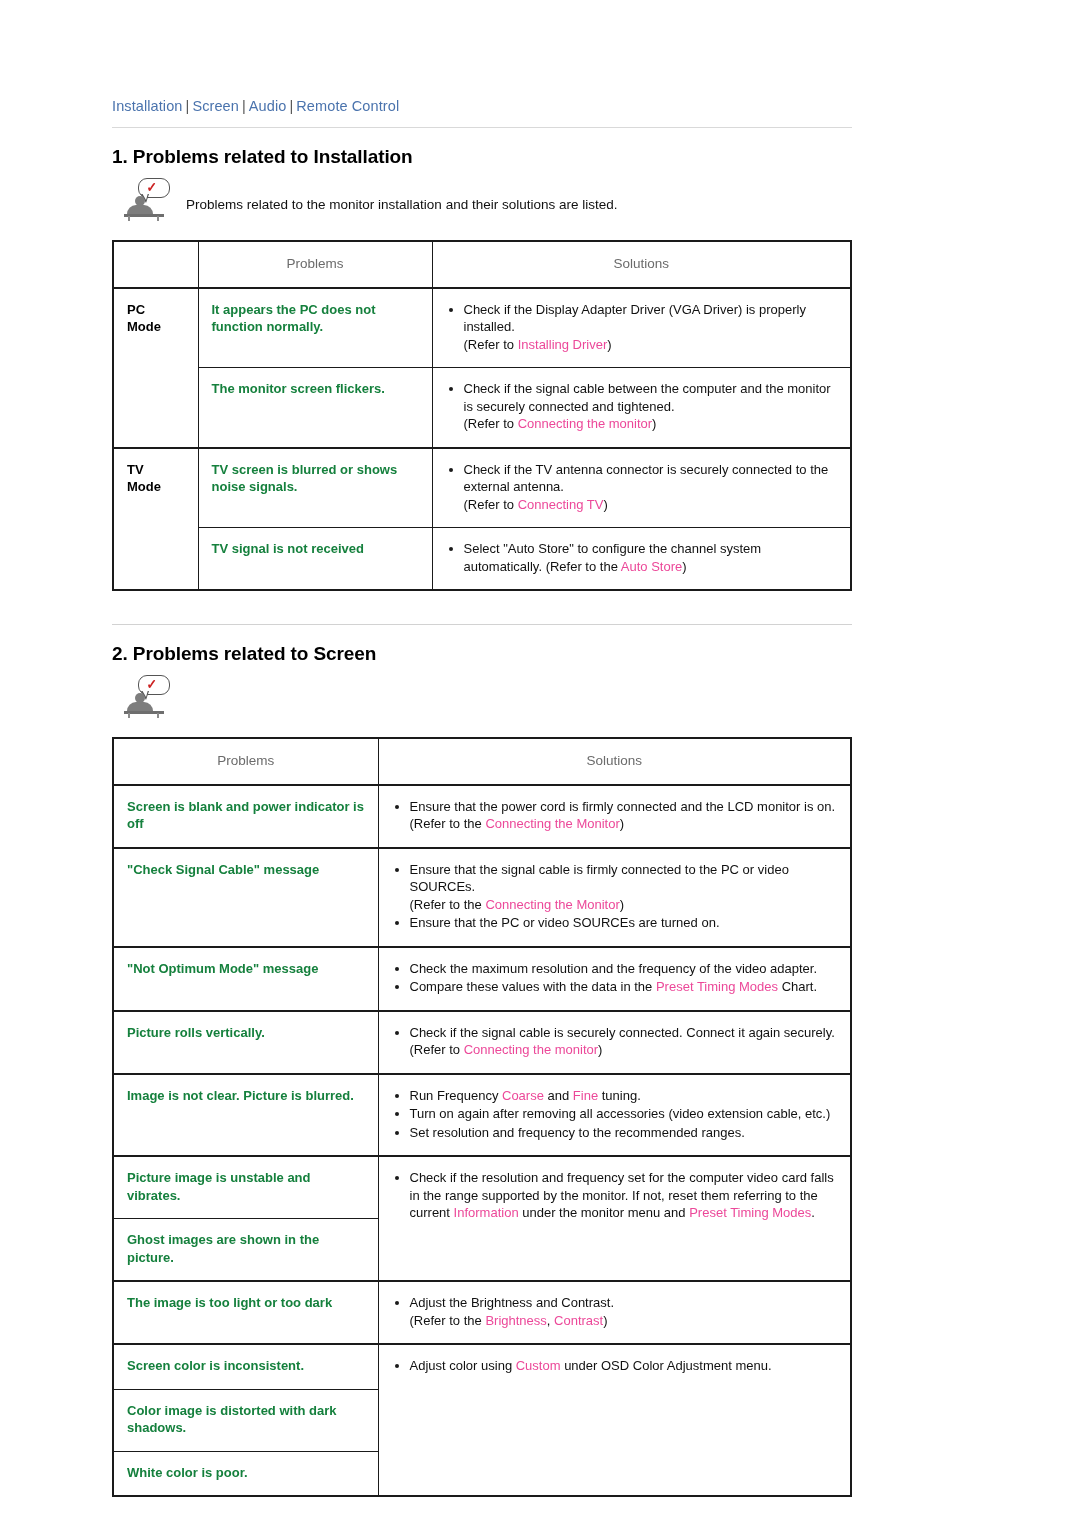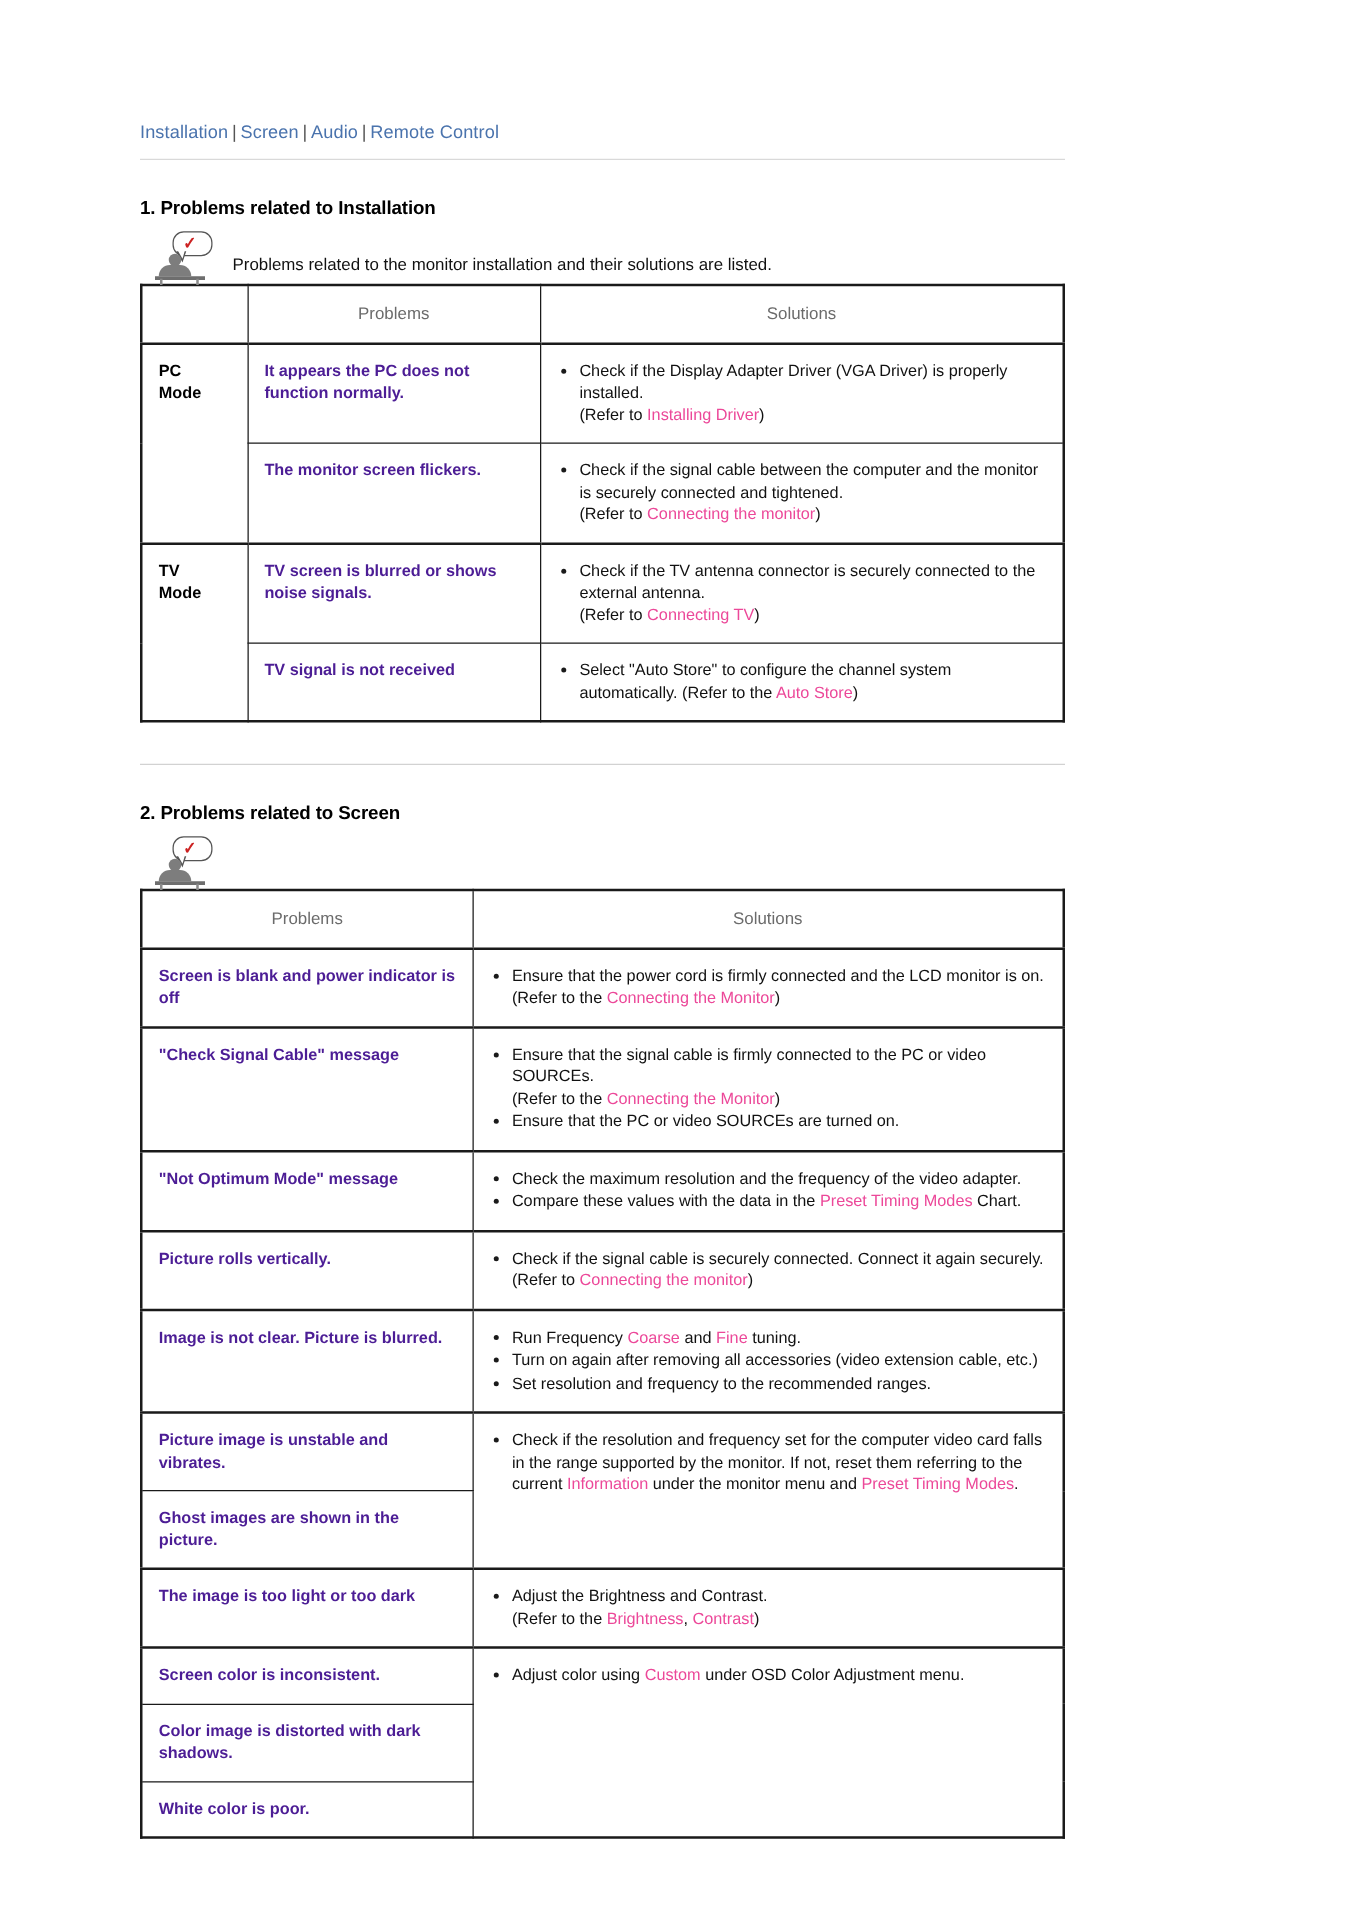--- a/index.html
+++ b/index.html
@@ -45,24 +45,24 @@
   .rule {
     height: 1px;
     background: #d9d9d9;
     width: 740px;
   }
   .rule.light { background: #d2d2d2; }
 
   
   .section { margin-top: 0; }
   .sec-title {
-    font-size: 15px;
+    font-size: 19px;
     font-weight: bold;
     color: #000;
-    margin-top: 30px;
+    margin-top: 18px;
     margin-bottom: 0;
     letter-spacing: -0.1px;
   }
   .note-row {
     display: flex;
     align-items: flex-start;
     margin-top: 10px;
     height: 42px;
   }
   .note-icon {
@@ -78,21 +78,21 @@
     margin-left: 6px;
     padding-top: 19px;
     line-height: 16px;
     white-space: nowrap;
   }
 
   
   table.tbl {
     border-collapse: collapse;
     width: 740px;
-    margin-top: 0;
+    margin-top: 20px;
     table-layout: fixed;
     border: 2px solid #1a1a1a;
   }
   table.tbl td, table.tbl th {
     border: 1px solid #1a1a1a;
     vertical-align: top;
     padding: 12px 13px 14px 13px;
     font-size: 13px;
     line-height: 17.5px;
   }
@@ -107,21 +107,21 @@
   }
   td.mode-cell {
     font-weight: bold;
     font-size: 13px;
     line-height: 17px;
     border-bottom: 2px solid #1a1a1a;
     border-right: 2px solid #1a1a1a;
   }
   td.problem {
     font-weight: bold;
-    color: #4c1d95;
+    color: #15803d;
     border-right: 2px solid #1a1a1a;
   }
   td.sol { color: #111; }
   tr.thick > td { border-top: 2px solid #1a1a1a; }
 
   ul.bul {
     list-style: none;
     margin: 0;
     padding: 0;
   }

